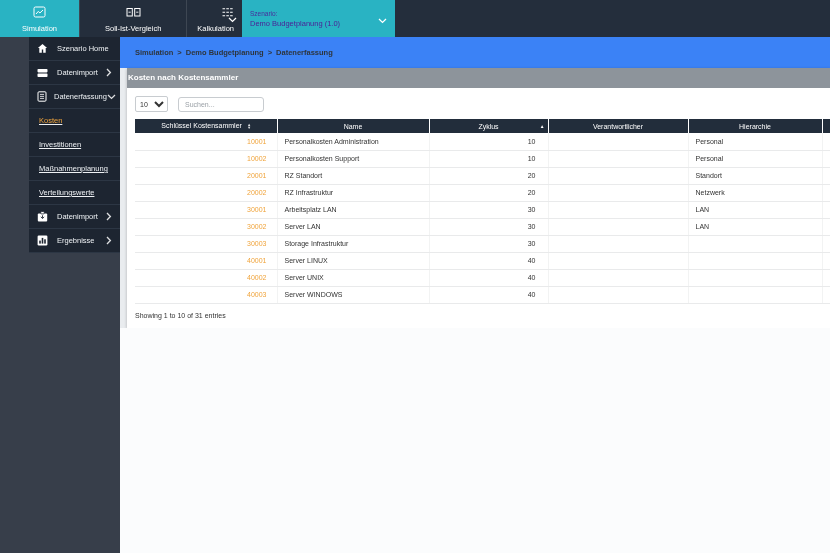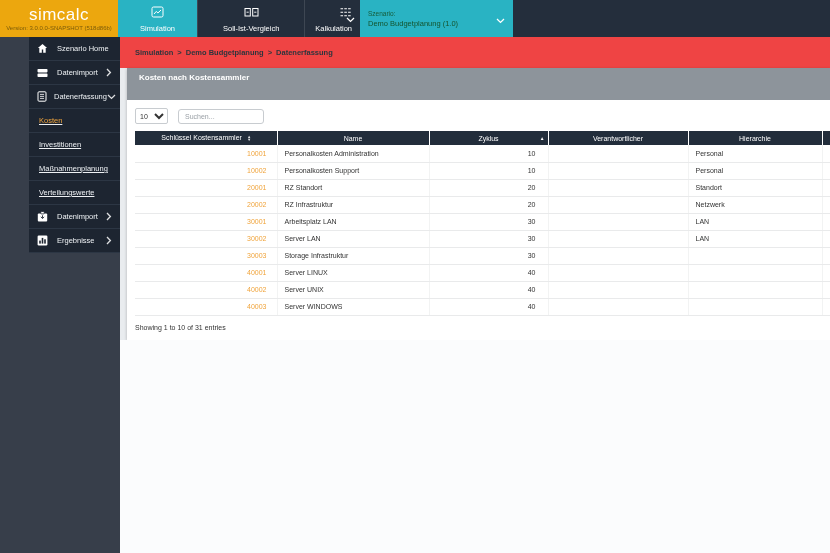--- a/index.html
+++ b/index.html
@@ -11,44 +11,44 @@
   .logo { width:118px; background:#eca70e; display:flex; flex-direction:column; align-items:center; justify-content:center; cursor:pointer; }
   .logo-name { font-size:17px; color:#fff; line-height:1; letter-spacing:.5px; }
   .logo-version { font-size:6px; color:#7c5c0a; margin-top:2px; white-space:nowrap; }
   .tabs { display:flex; }
   .tab { position:relative; display:flex; flex-direction:column; align-items:center; justify-content:center; gap:2px; padding:0 25px; color:#fff; cursor:pointer; border-left:1px solid rgba(255,255,255,.12); }
   .tab-0 { padding:0 22px; border-left:none; }
   .tab-2 { padding:0 8px 0 10px;align-items:flex-end; }
   .tab.active { background:#29b3c3; border-left:none; }
   .tab-label { font-size:7.5px; }
   .tab-chev { position:absolute; right:5px; top:9px; }
-  .scenario { background:#29b3c3; width:153px; display:flex; align-items:center; padding:0 8px; color:#14532d; cursor:pointer; }
+  .scenario { background:#29b3c3; width:153px; display:flex; align-items:center; padding:0 8px; color:#4c1d95; cursor:pointer; }
   .scenario-text { flex:1; }
   .scenario-label { font-size:6.5px; opacity:.92; }
   .scenario-value { font-size:7.5px; margin-top:2px; white-space:nowrap; }
   .topbar-fill { flex:1; background:#242e3c; }
 
   
   .sidebar { position:absolute; left:0; top:37px; bottom:0; width:120px; background:#373e4a;padding-left:29px; }
   .menu { background:#1d2531; }
   .menu-item { height:24px; display:flex; align-items:center; padding:0 8px; border-bottom:1px solid #2c3644; color:#eef1f4; font-size:7.5px; cursor:pointer; }
   .mi-icon { width:13px; margin-right:7px; display:flex; align-items:center; }
   .mi-label { white-space:nowrap; }
   .mi-chev { margin-left:auto; display:flex; opacity:.85; }
   .menu-item.sub { padding-left:10px;text-decoration:underline; }
   .menu-item.sub.active .mi-label { color:#f0a43c; }
 
   
   .content { position:absolute; left:120px; top:37px; right:0; bottom:0; display:flex; flex-direction:column; background:#fbfcfd; }
-  .strip { background:#ef4444; height:31px; padding:11px 0 0 15px; flex:none; }
+  .strip { background:#3b82f6; height:31px; padding:11px 0 0 15px; flex:none; }
   .breadcrumb { font-size:7.5px; font-weight:bold; color:#2e353d; }
   .breadcrumb .sep { margin:0 4px; }
   .card-zone { background:#e9ecef; padding-left:7px; flex:none; }
   .card { background:#fff; box-shadow:0 1px 3px rgba(0,0,0,.25); }
-  .card-header { height:32px; line-height:20px; background:#8d949b; color:#fff; font-size:8px; font-weight:bold; padding-left:12px; }
+  .card-header { height:20px; line-height:20px; background:#8d949b; color:#fff; font-size:8px; font-weight:bold; padding-left:1px; }
   .controls { display:flex; align-items:center; gap:10px; padding:8px 8px 7px 8px; }
   .page-size { width:33px; height:16px; font-size:7px; font-family:"Liberation Sans",sans-serif; border:1px solid #c8ccd0; border-radius:2px; background:#fff; color:#333; }
   .search { width:86px; height:15px; font-size:7px; font-family:"Liberation Sans",sans-serif; border:1px solid #c8ccd0; border-radius:3px; padding:0 6px; color:#333; }
   .search::placeholder { color:#9aa0a6; }
   .table-wrap { margin-left:8px; overflow:hidden; }
   table { border-collapse:collapse; table-layout:fixed; width:747px; }
   th, td { overflow:hidden; white-space:nowrap; }
   th:nth-child(1), td:nth-child(1) { width:142px; }
   th:nth-child(2), td:nth-child(2) { width:152px; }
   th:nth-child(3), td:nth-child(3) { width:119px; }
@@ -64,24 +64,20 @@
   td.c-key { text-align:right; padding-right:10px; }
   td.c-key span { color:#f0a43c; cursor:pointer; }
   td.c-num { text-align:right; padding-right:12px; }
   .entries { font-size:7px; color:#333; padding:8px 8px 9px 8px; }
   .content-rest { flex:1; background:#fbfcfd; }
 </style>
 </head>
 <body>
 
 <div class="topbar">
-  <div class="logo">
-    <div class="logo-name">simcalc</div>
-    <div class="logo-version">Version: 3.0.0.0-SNAPSHOT (518d86b)</div>
-  </div>
   <div class="tabs" id="tabs">
       <div class="tab tab-0 active">
         <span class="tab-icon"><svg width="13" height="12" viewBox="0 0 13 12">
             <rect x="1" y="1" width="11" height="10" rx="1.5" fill="none" stroke="#fff" stroke-width="1"></rect>
             <path d="M3 8l2.3-2.6 1.6 1.6L10 4" fill="none" stroke="#fff" stroke-width="1"></path>
           </svg></span>
         <span class="tab-label">Simulation</span>
       </div>
       <div class="tab tab-1">
         <span class="tab-icon"><svg width="15" height="11" viewBox="0 0 15 11">

